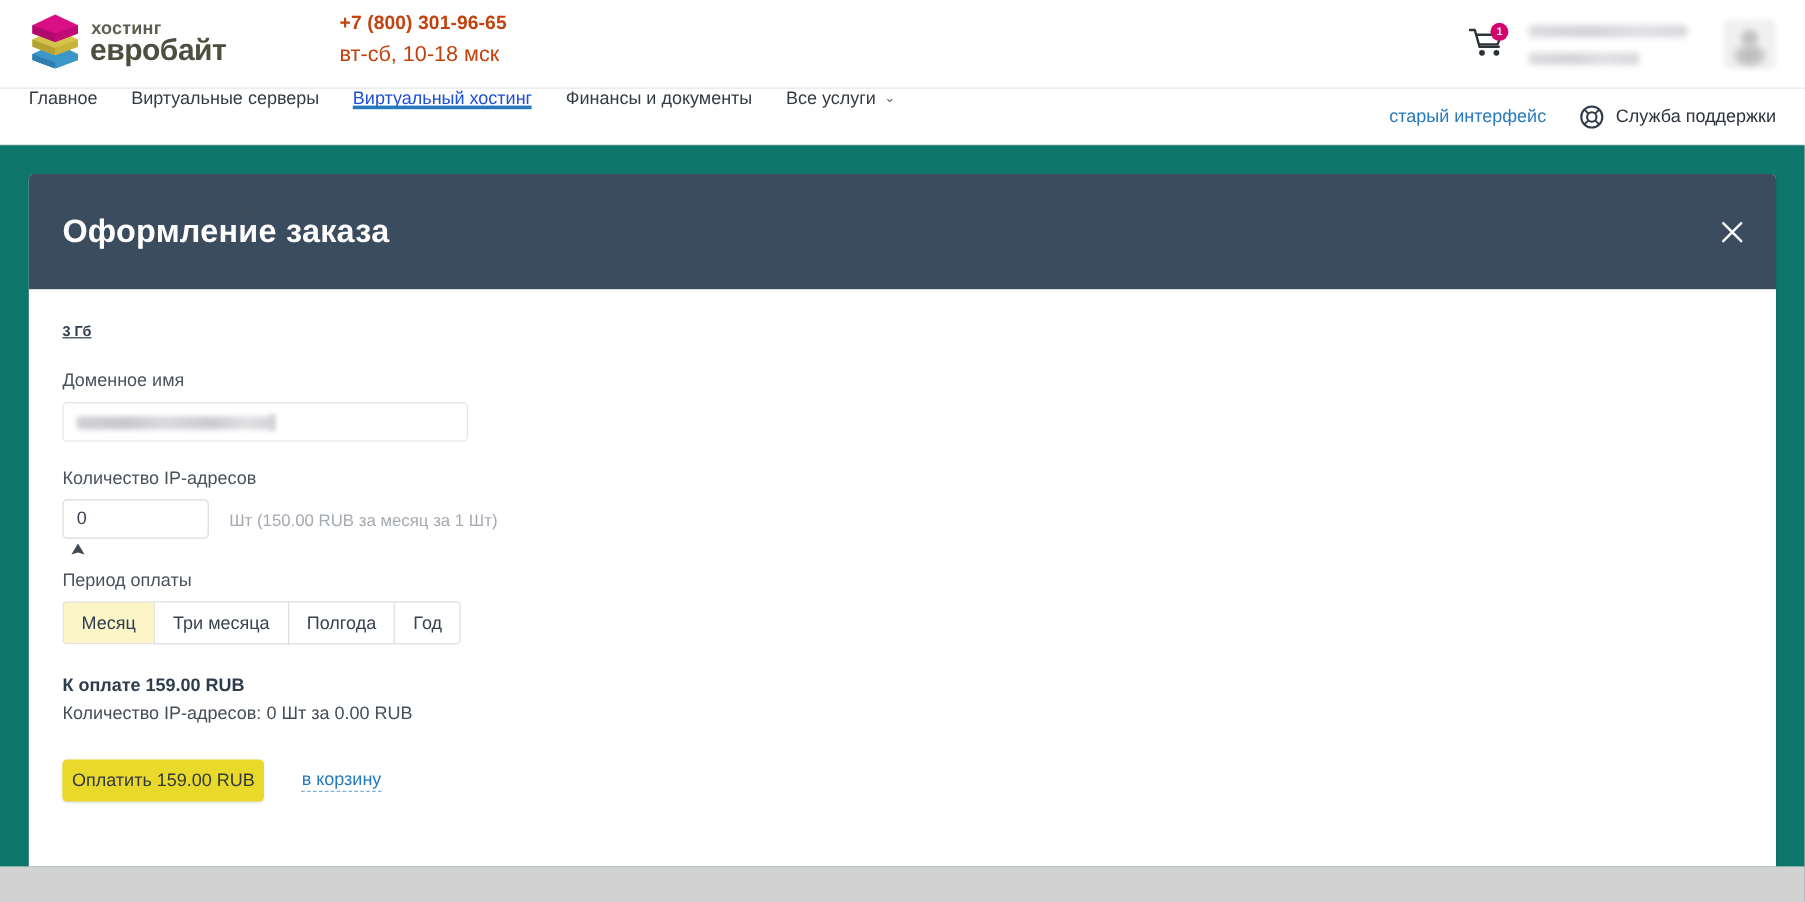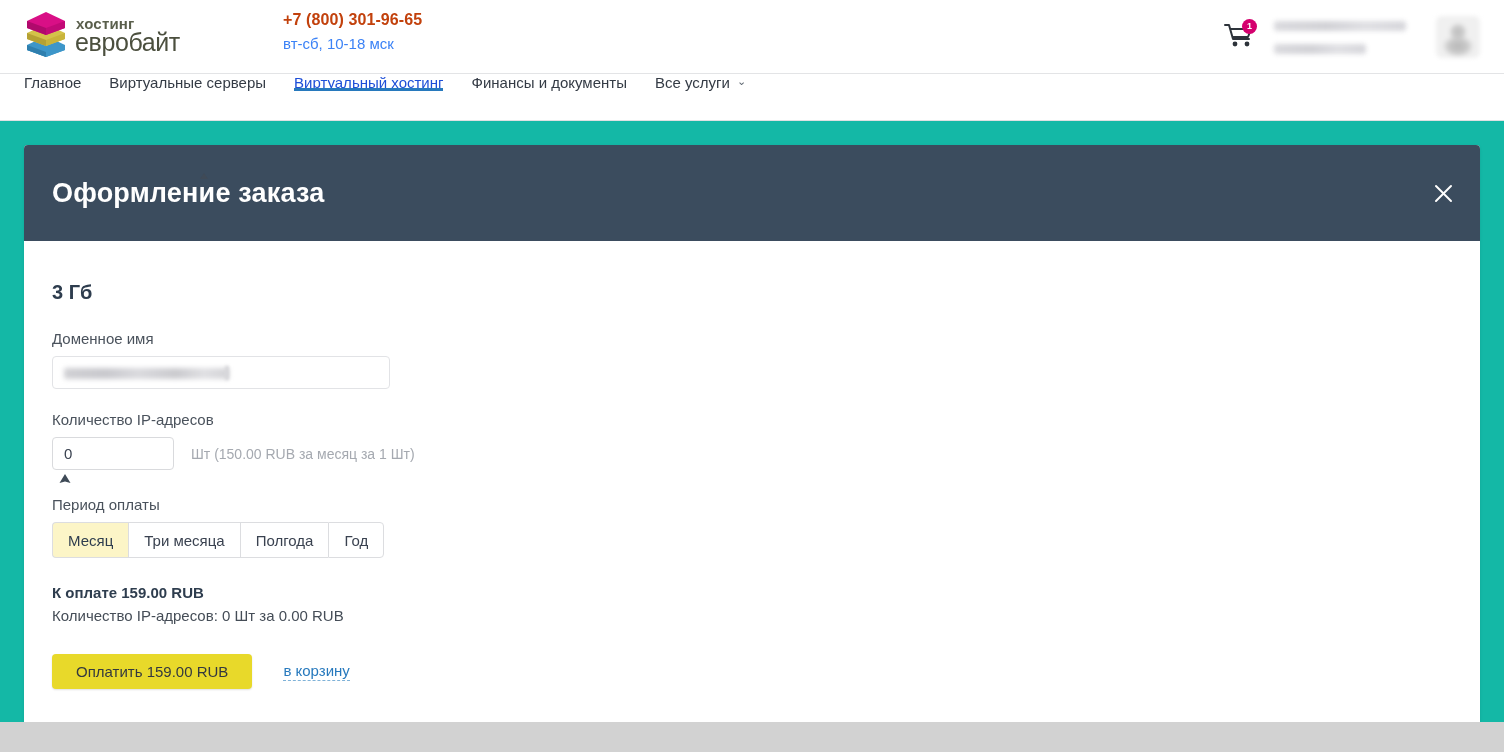--- a/index.html
+++ b/index.html
@@ -36,35 +36,35 @@
     font-size: 15px;
     font-weight: bold;
     color: #5a5f4c;
     letter-spacing: .2px;
     margin-bottom: -1px;
     margin-left: 1px;
   }
   .logo-text .lt-big {
     display: block;
     font-size: 25px;
-    font-weight: normal;
+    font-weight: bold;
     color: #4b4f3e;
     letter-spacing: -.4px;
   }
 
   .phone-block {
     position: absolute;
     left: 283px; top: 11px;
   }
   .phone-num {
     font-size: 16px; font-weight: bold;
     color: #c2410c; letter-spacing: .1px;
   }
   .phone-hours {
-    font-size: 15px; color: #3b82f6;
+    font-size: 18px; color: #c2410c;
     margin-top: 6px;
   }
 
   .header-right {
     position: absolute;
     right: 24px; top: 0;
     height: 74px;
     display: flex; align-items: center;
   }
   .cart-wrap {
@@ -165,21 +165,21 @@
     color: #2d343d;
     cursor: pointer;
     white-space: nowrap;
   }
   .support svg { margin-right: 9px; }
 
   
   .page-body {
     position: relative;
     height: 631px;
-    background: #14b8a6;
+    background: #0f766e;
   }
   .page-body::after {
     content: "";
     position: absolute;
     left: 0; right: 0; top: 601px; bottom: 0;
     background: #d2d2d2;
   }
   .modal {
     position: absolute;
     left: 24px; top: 24px;
@@ -209,24 +209,25 @@
     transform: translateY(-50%);
     width: 34px; height: 34px;
     display: flex; align-items: center; justify-content: center;
     cursor: pointer;
     color: #fff;
   }
 
   .modal-body { padding: 28px 28px 0 28px; }
 
   .plan-title {
-    font-size: 20px;
+    font-size: 12px;
     font-weight: bold;
     color: #2e3d4e;
-    margin: 12px 0 26px 0;
+    margin: 0 0 26px 0;
+    text-decoration: underline;
   }
   .field-label {
     font-size: 15px;
     color: #4a525c;
     margin-bottom: 9px;
   }
   .domain-input {
     width: 338px; height: 33px;
     border: 1px solid #e2e3e6;
     border-radius: 4px;
@@ -318,21 +319,21 @@
     font-size: 15px;
     color: #454d57;
   }
 
   .actions {
     display: flex; align-items: center;
     margin-top: 30px;
   }
   .pay-btn {
     height: 35px;
-    padding: 0 24px;
+    padding: 0 8px;
     background: #e8d92a;
     border: none;
     border-radius: 4px;
     font-family: "Liberation Sans", sans-serif;
     font-size: 15px;
     color: #33383f;
     cursor: pointer;
     box-shadow: 0 1px 2px rgba(0,0,0,.12);
   }
   .cart-link {
@@ -414,20 +415,34 @@
     </div>
     <div class="nav-item">
       <span>Финансы и документы</span>
     </div>
     <div class="nav-item">
       <span>Все услуги</span>
       <span class="chev">⌄</span>
     </div>
   </div>
 
+  <div class="nav-right">
+    <div class="old-iface">старый интерфейс</div>
+    <div class="support">
+      <svg width="21" height="21" viewBox="0 0 22 22">
+        <circle cx="11" cy="11" r="9.2" fill="none" stroke="#2d3a47" stroke-width="1.8"></circle>
+        <circle cx="11" cy="11" r="4.1" fill="none" stroke="#2d3a47" stroke-width="1.8"></circle>
+        <line x1="4.6" y1="4.6" x2="8.1" y2="8.1" stroke="#2d3a47" stroke-width="1.7"></line>
+        <line x1="13.9" y1="13.9" x2="17.4" y2="17.4" stroke="#2d3a47" stroke-width="1.7"></line>
+        <line x1="17.4" y1="4.6" x2="13.9" y2="8.1" stroke="#2d3a47" stroke-width="1.7"></line>
+        <line x1="8.1" y1="13.9" x2="4.6" y2="17.4" stroke="#2d3a47" stroke-width="1.7"></line>
+      </svg>
+      <span>Служба поддержки</span>
+    </div>
+  </div>
 </div>
 
 <div class="page-body">
   <div class="modal">
 
     <div class="modal-head">
       <div class="modal-title">Оформление заказа</div>
       <div class="modal-close">
         <svg width="19" height="19" viewBox="0 0 19 19">
           <line x1="2" y1="2" x2="17" y2="17" stroke="#ffffff" stroke-width="2" stroke-linecap="round"></line>

